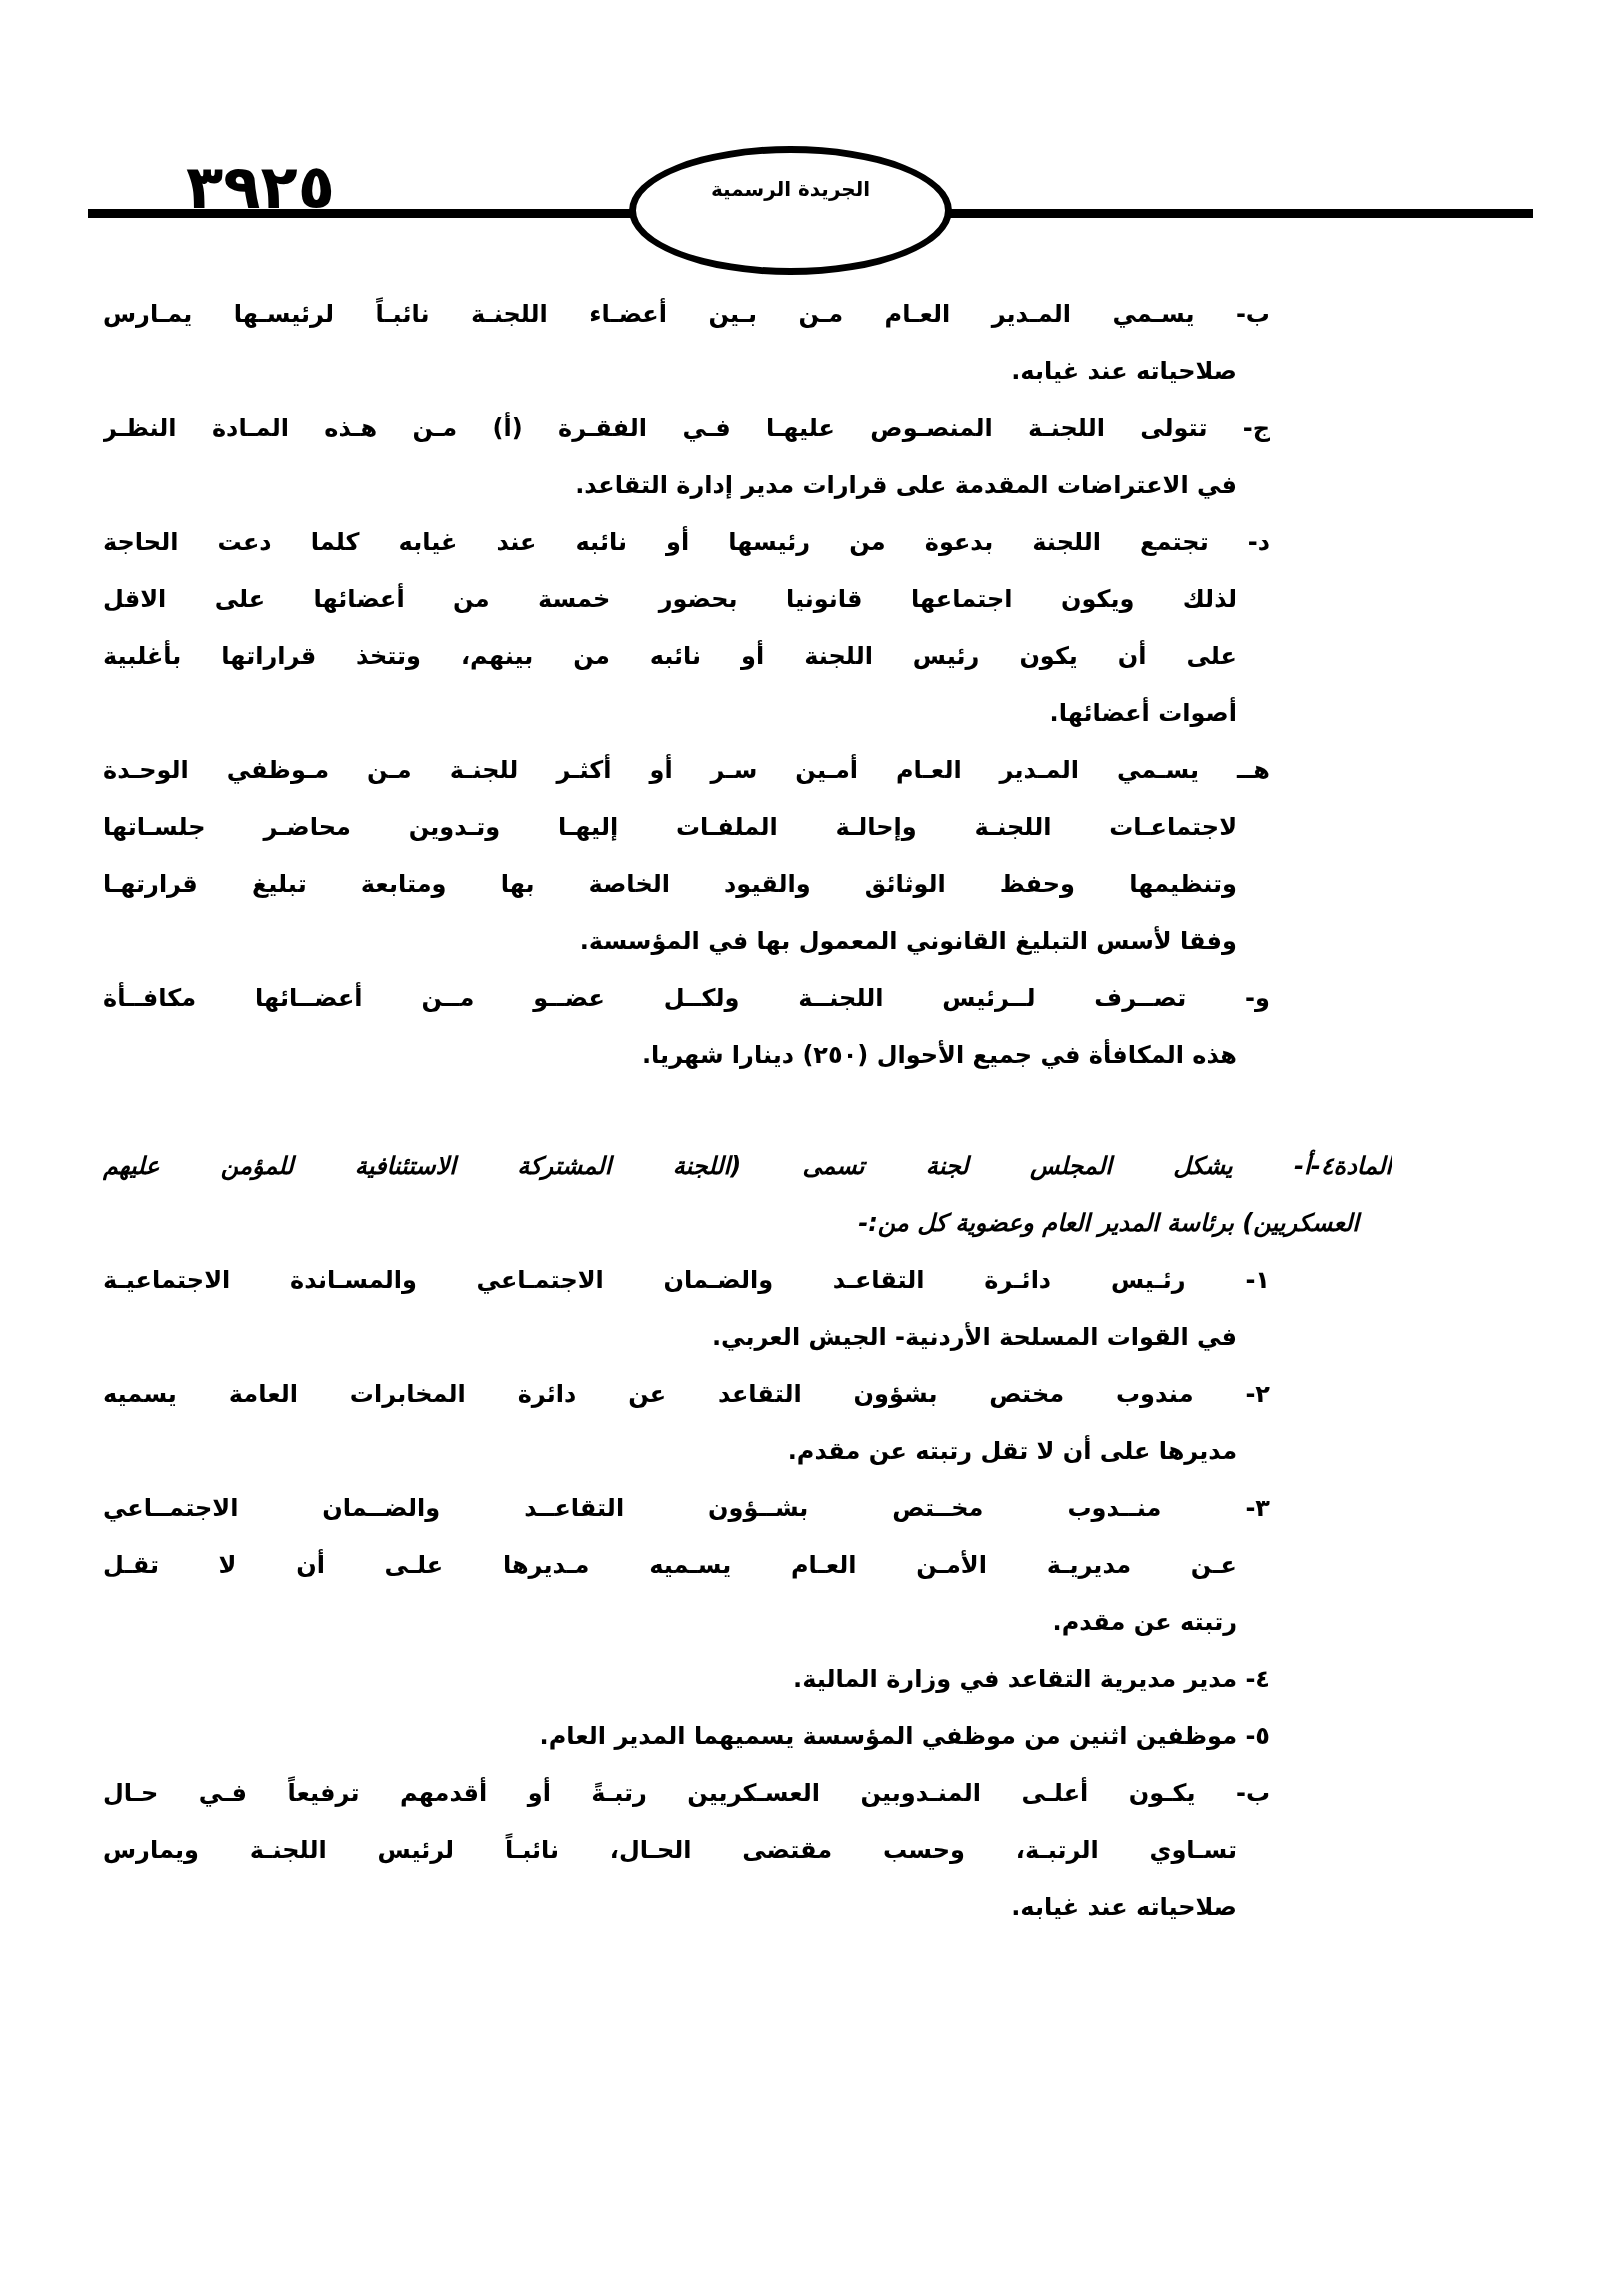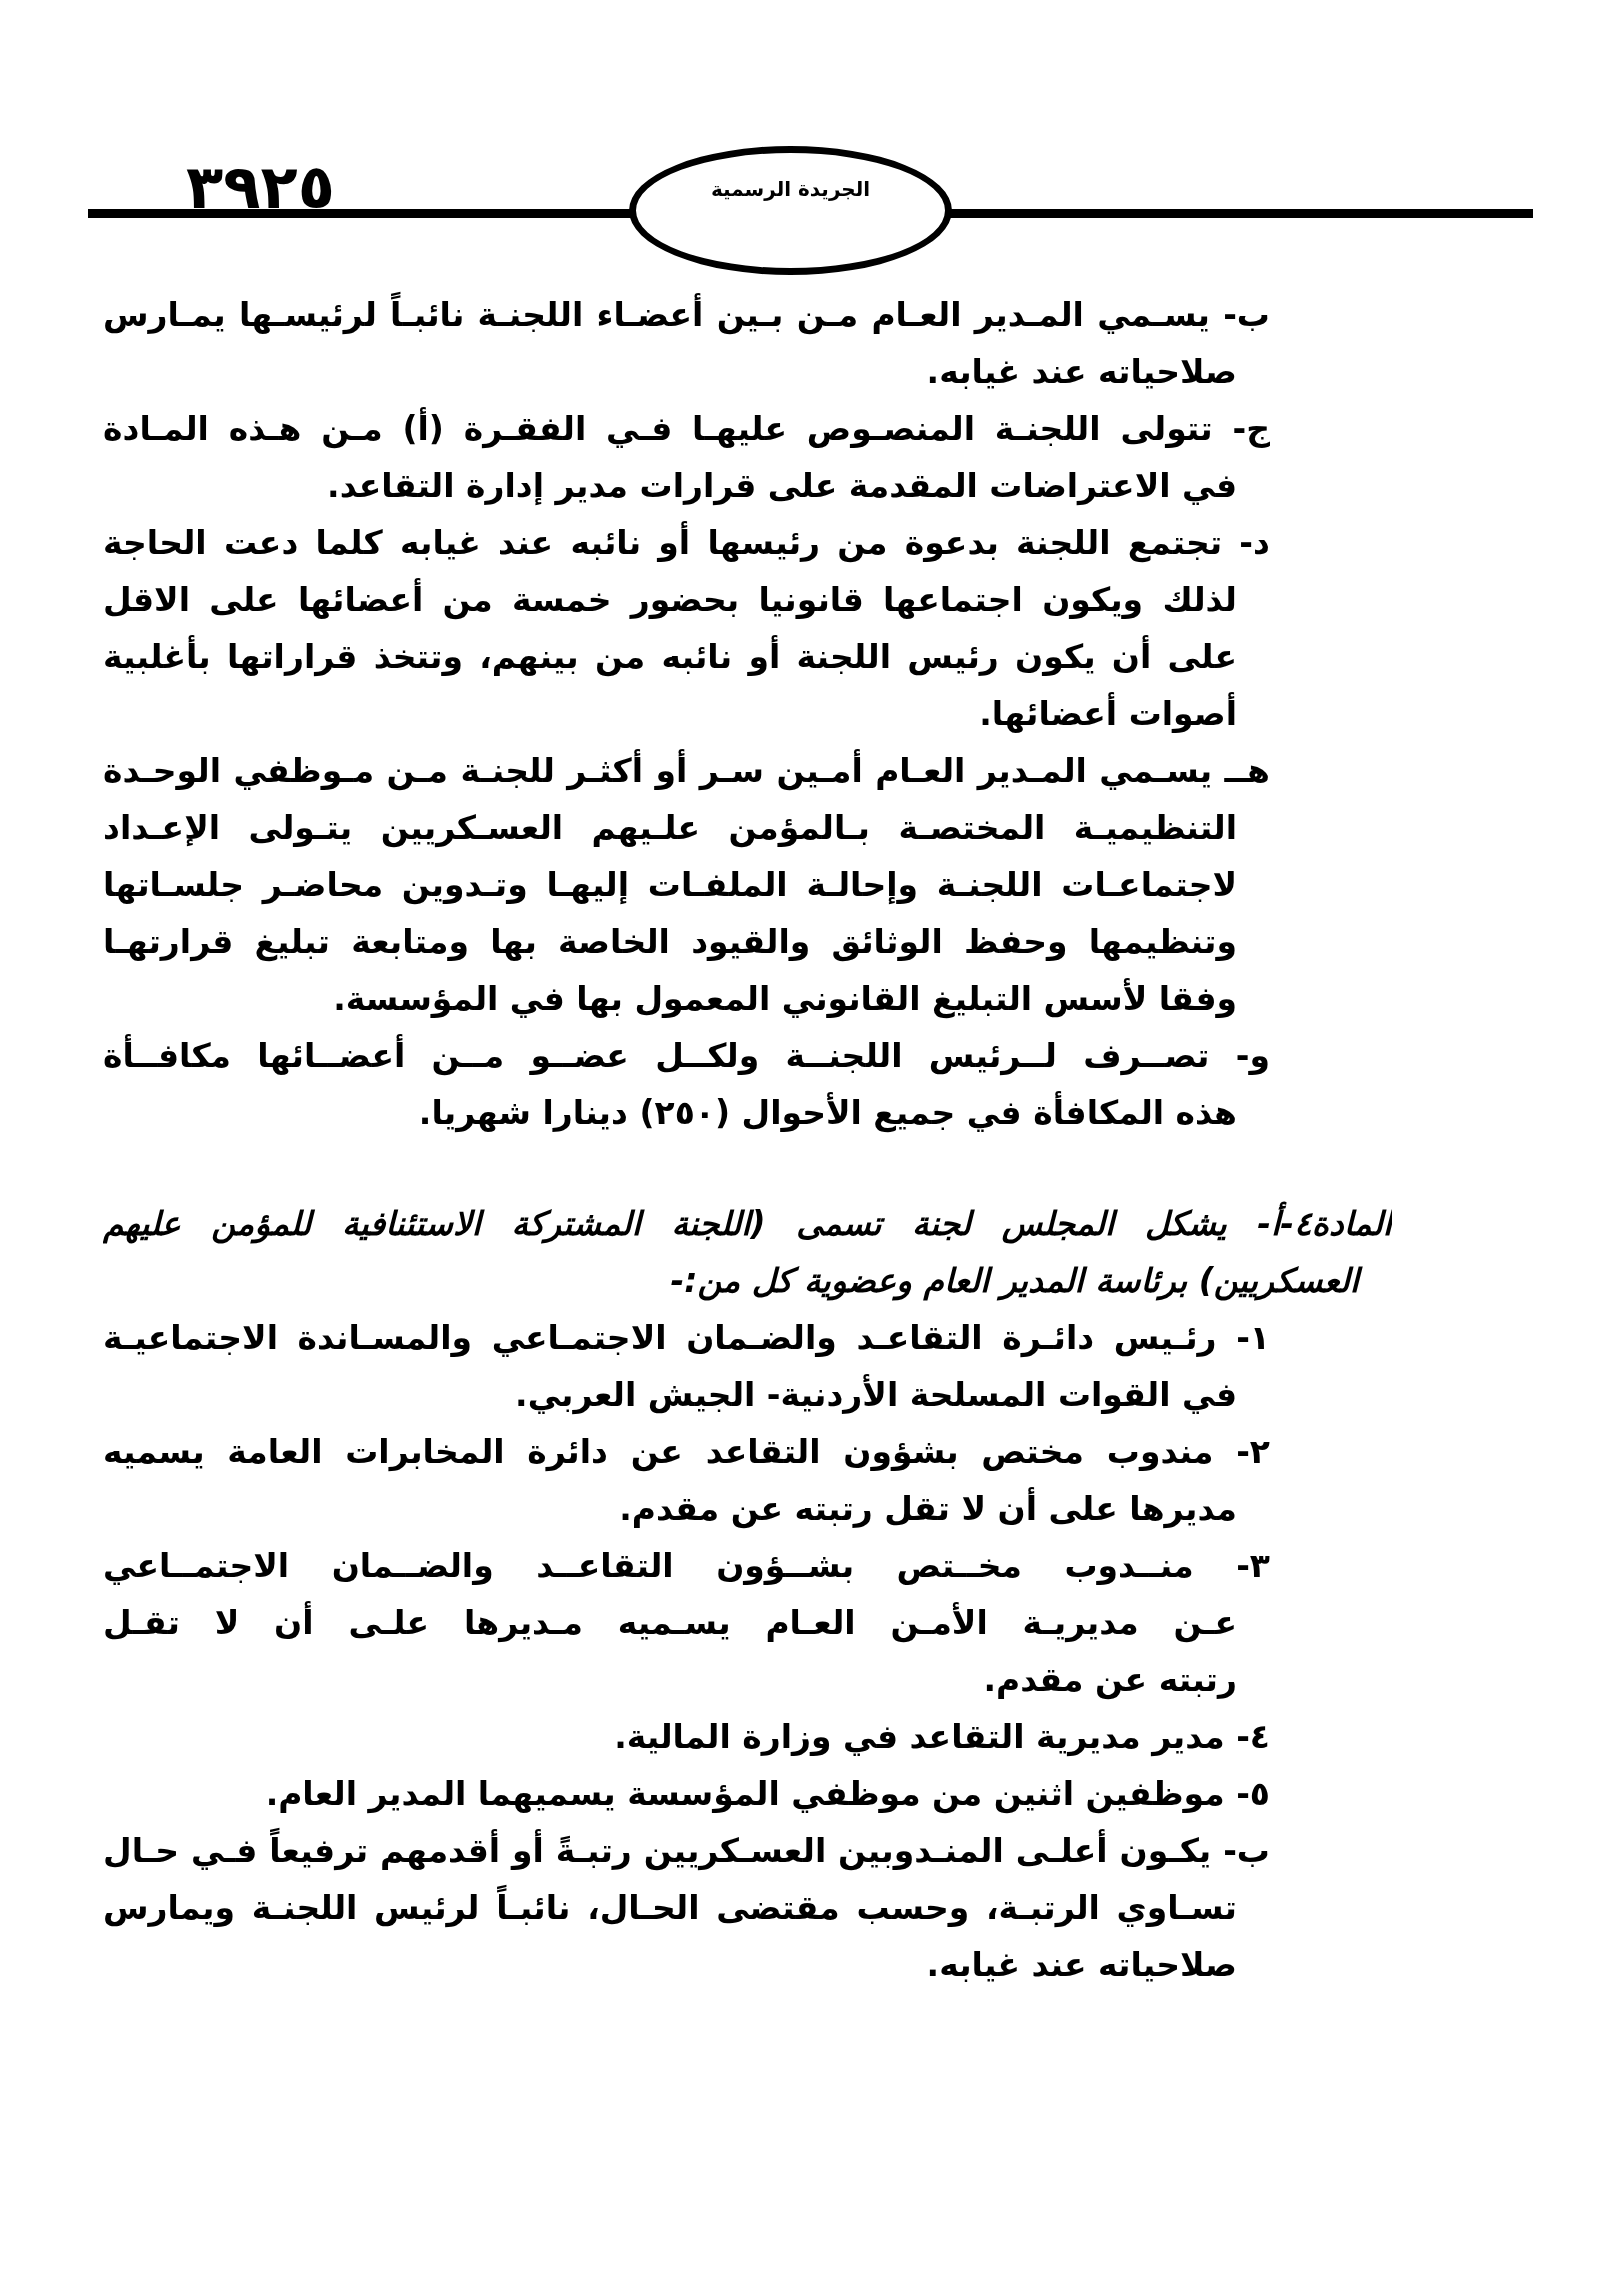--- a/index.html
+++ b/index.html
@@ -46,21 +46,21 @@
   }
   .text-body {
     position: absolute;
     left: 103px; top: 286px;
     width: 1289px;
     direction: rtl;
   }
   .para { padding-right: 122px; }
   .para.article { padding-right: 0; margin-top: 54px; font-style: italic; }
   .line {
-    font-size: 33px;
+    font-size: 24px;
     line-height: 57px;
     height: 57px;
     overflow: hidden;
   }
   .line.cont { padding-right: 33px; }
   .a-just { text-align: justify; text-align-last: justify; }
   .a-center { text-align: right; }
   .a-right { text-align: right; }
 </style>
 </head>
@@ -84,21 +84,20 @@
       <div class="line a-center cont">في الاعتراضات المقدمة على قرارات مدير إدارة التقاعد.</div>
     </div>
     <div class="para">
       <div class="line a-just">د-  تجتمع اللجنة بدعوة من رئيسها أو نائبه عند غيابه كلما دعت الحاجة</div>
       <div class="line a-just cont">لذلك ويكون اجتماعها قانونيا بحضور خمسة من أعضائها على الاقل</div>
       <div class="line a-just cont">على أن يكون رئيس اللجنة أو نائبه من بينهم، وتتخذ قراراتها بأغلبية</div>
       <div class="line a-right cont">أصوات أعضائها.</div>
     </div>
     <div class="para">
       <div class="line a-just">هــ يسـمي المـدير العـام أمـين سـر أو أكثـر للجنـة مـن مـوظفي الوحـدة</div>
-      <div class="line a-just cont">التنظيميـة المختصـة بـالمؤمن علـيهم العسـكريين  يتـولى الإعـداد</div>
       <div class="line a-just cont">لاجتماعـات اللجنـة وإحالـة الملفـات إليهـا وتـدوين محاضـر جلسـاتها</div>
       <div class="line a-just cont">وتنظيمها وحفظ الوثائق والقيود الخاصة بها ومتابعة تبليغ قرارتهـا</div>
       <div class="line a-center cont">وفقا لأسس التبليغ القانوني المعمول بها في المؤسسة.</div>
     </div>
     <div class="para">
       <div class="line a-just">و- تصــرف لــرئيس اللجنــة ولكــل عضــو مــن أعضــائها مكافــأة</div>
       <div class="line a-center cont">هذه المكافأة في جميع الأحوال (٢٥٠) دينارا شهريا.</div>
     </div>
     <div class="para article">
       <div class="line a-just">المادة٤-أ- يشكل المجلس لجنة تسمى (اللجنة المشتركة الاستئنافية للمؤمن عليهم</div>

